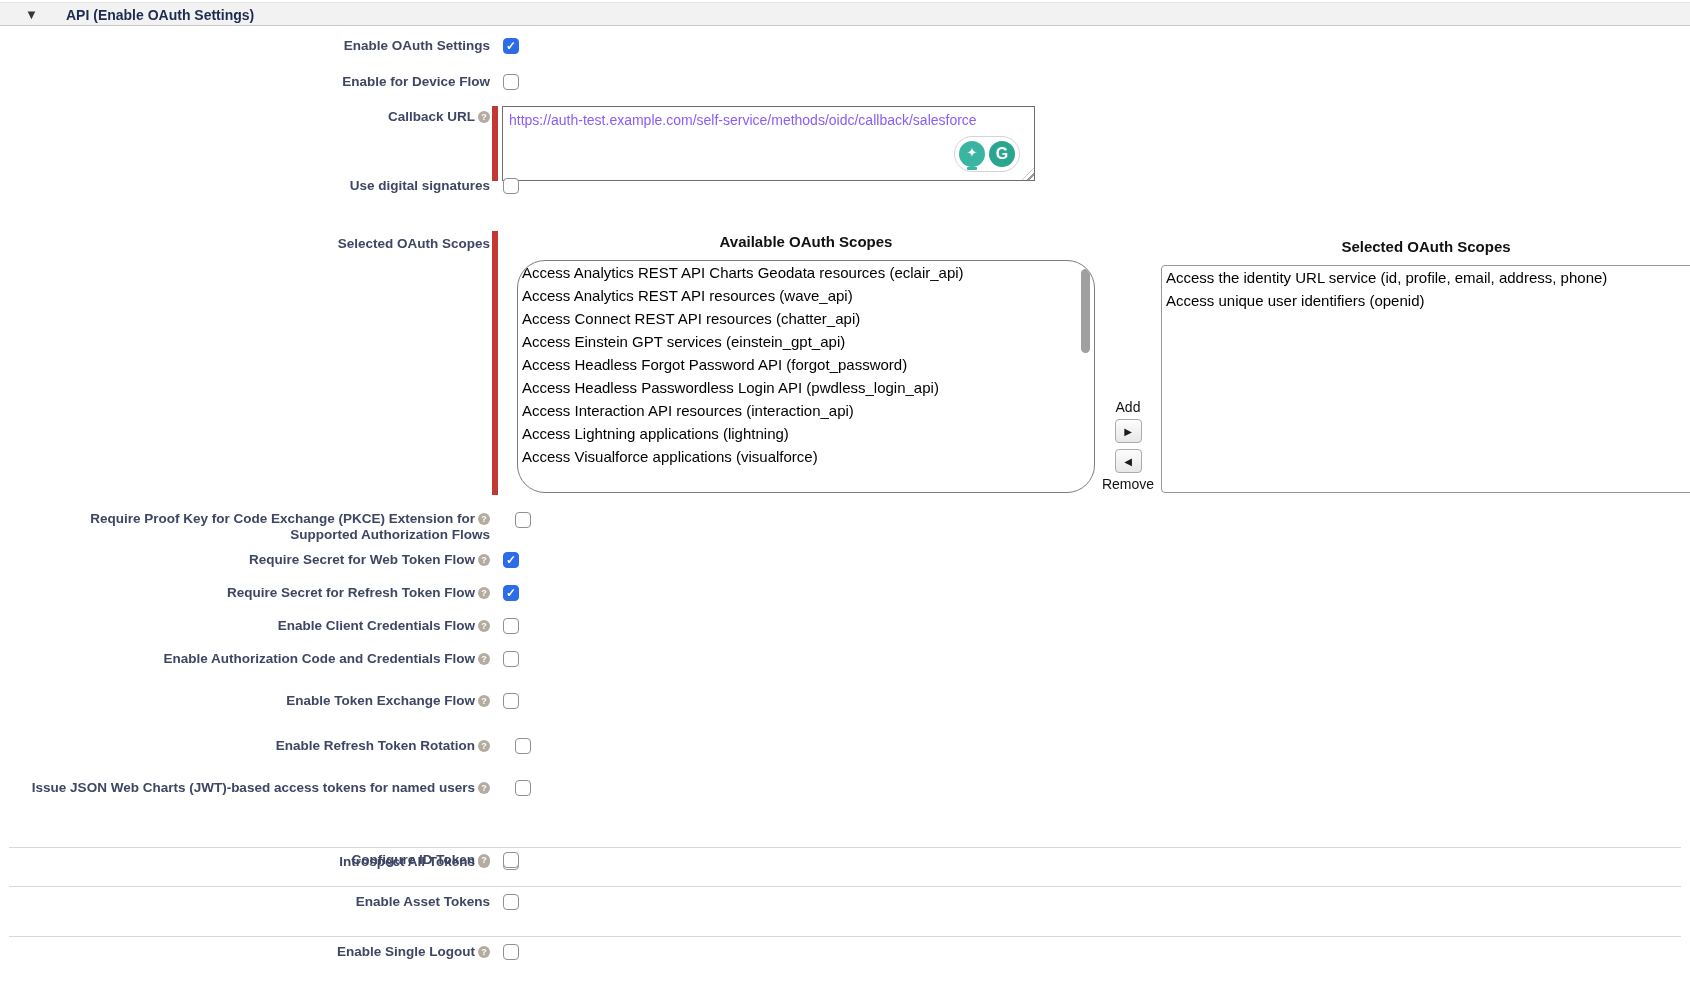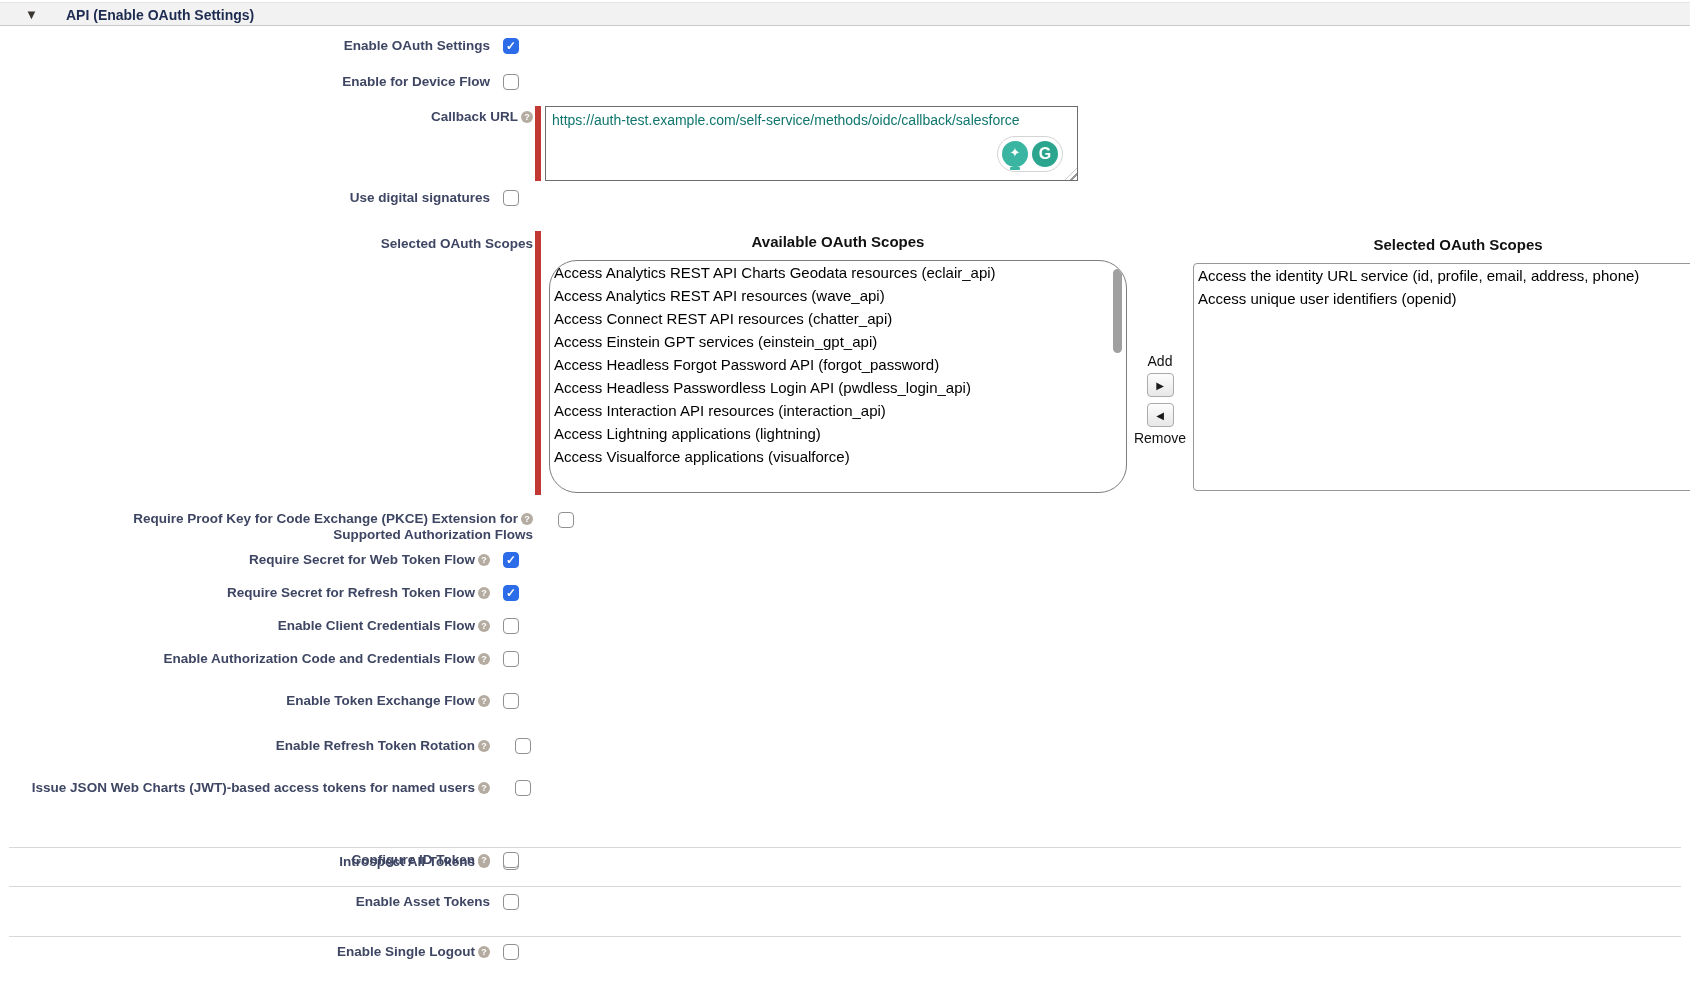--- a/index.html
+++ b/index.html
@@ -9,21 +9,21 @@
 
   
   .sec-header { position:absolute; top:2px; left:0; width:1690px; height:24px;
                 background:#f2f2f2; border-top:1px solid #e4e4e4; border-bottom:1px solid #c9c9c9;
                 display:flex; align-items:center; }
   .disclosure { position:absolute; left:25px; top:4px; font-size:13px; color:#3a3733; cursor:pointer; }
   .sec-title { position:absolute; left:66px; top:4px; font-size:14px; font-weight:bold; color:#1d2b50; }
 
   
   .row { position:absolute; left:0; width:1690px; display:flex; }
-  .row.top-align { align-items:flex-start;padding-left:43px; }
+  .row.top-align { align-items:flex-start; }
   .lbl { flex:0 0 490px; width:490px; text-align:right; font-size:13.5px; font-weight:bold;
          color:#3e4663; line-height:16px; }
   .help { display:inline-block; width:12px; height:12px; border-radius:50%; background:#b5aca1;
           color:#ffffff; font-size:9px; font-weight:bold; text-align:center; line-height:12px;
           margin-left:3px; vertical-align:middle; cursor:pointer; }
 
   
   .cb { display:inline-block; width:16px; height:16px; margin-left:13px; border:1.5px solid #909090;
         border-radius:4px; background:#ffffff; position:relative; cursor:pointer; flex:0 0 auto; }
   .cb.nudge { margin-left:25px; }
@@ -31,37 +31,37 @@
   .cb .tick { display:none; color:#ffffff; font-size:12px; font-weight:bold; line-height:14px;
               text-align:center; width:100%; position:absolute; top:0; left:0; }
   .cb.checked .tick { display:block; }
 
   
   .reqbar { width:6px; background:#c23934; margin-left:2px; flex:0 0 6px; }
 
   
   .ta-wrap { position:relative; margin-left:4px; width:533px; height:75px; }
   .ta-wrap textarea { width:533px; height:75px; resize:none; border:1px solid #6e6e6e;
-                      font-family:"Liberation Sans", sans-serif; font-size:14px; color:#0f766e;
+                      font-family:"Liberation Sans", sans-serif; font-size:14px; color:#8b5cf6;
                       padding:4px 6px; line-height:18px; outline:none; overflow:hidden; }
   .ext-pill { position:absolute; right:15px; bottom:9px; width:66px; height:36px; background:#fff;
               border:1px solid #d4d4d4; border-radius:18px; display:flex; align-items:center;
               justify-content:center; gap:4px; }
   .bulb-ic { position:relative; width:26px; height:26px; border-radius:50%; background:#3ab5a2;
              color:#fff; font-size:13px; text-align:center; line-height:24px; cursor:pointer; }
   .bulb-ic:after { content:""; position:absolute; left:8px; bottom:-3px; width:10px; height:3px;
                    background:#3ab5a2; border-radius:1px; }
   .g-ic { width:26px; height:26px; border-radius:50%; background:#2ba58e; color:#fff; font-size:16px;
           font-weight:bold; text-align:center; line-height:26px; cursor:pointer; }
   .resize-h { position:absolute; right:1px; bottom:1px; width:12px; height:12px; cursor:nwse-resize;
               background:repeating-linear-gradient(135deg, transparent 0 3px, #9a9a9a 3px 4.5px);
               clip-path:polygon(100% 0, 100% 100%, 0 100%); }
 
   
-  .scopes-content { display:flex; margin-left:8px; align-items:center; }
+  .scopes-content { display:flex; margin-left:19px; align-items:flex-end; }
   .scope-col { display:flex; flex-direction:column; }
   .box-hdr { font-size:15px; font-weight:bold; color:#111111; text-align:center; height:20px;
              padding-top:2px; }
   .listbox { background:#ffffff; position:relative; overflow:hidden;border-radius:28px; }
   .avail-box { width:578px; height:233px; border:1px solid #7d7d7d; margin-top:9px; }
   .sel-box   { width:611px; height:228px; border:1px solid #979797; border-radius:4px; margin-top:9px; }
   .opt { font-size:15px; color:#000000; line-height:23px; padding-left:4px; white-space:nowrap;
          cursor:default; }
   .scrollthumb { position:absolute; right:4px; top:8px; width:9px; height:84px; border-radius:5px;
                  background:#a0a0a0; cursor:pointer; }
@@ -108,21 +108,21 @@
     <div class="ta-wrap">
       <textarea spellcheck="false" style="">https://auth-test.example.com/self-service/methods/oidc/callback/salesforce</textarea>
       <div class="ext-pill">
         <span class="bulb-ic">✦</span>
         <span class="g-ic">G</span>
       </div>
       <div class="resize-h"></div>
     </div>
   </div>
 
-  <div class="row" style="top:190px">
+  <div class="row" style="top:178px">
     <div class="lbl">Use digital signatures</div>
     <span class="cb"></span>
   </div>
 
   <div class="row top-align" style="top:231px">
     <div class="lbl" style="padding-top:5px">Selected OAuth Scopes</div>
     <div class="reqbar" style="height:264px"></div>
     <div class="scopes-content">
 
       <div class="scope-col" style="width:578px">

